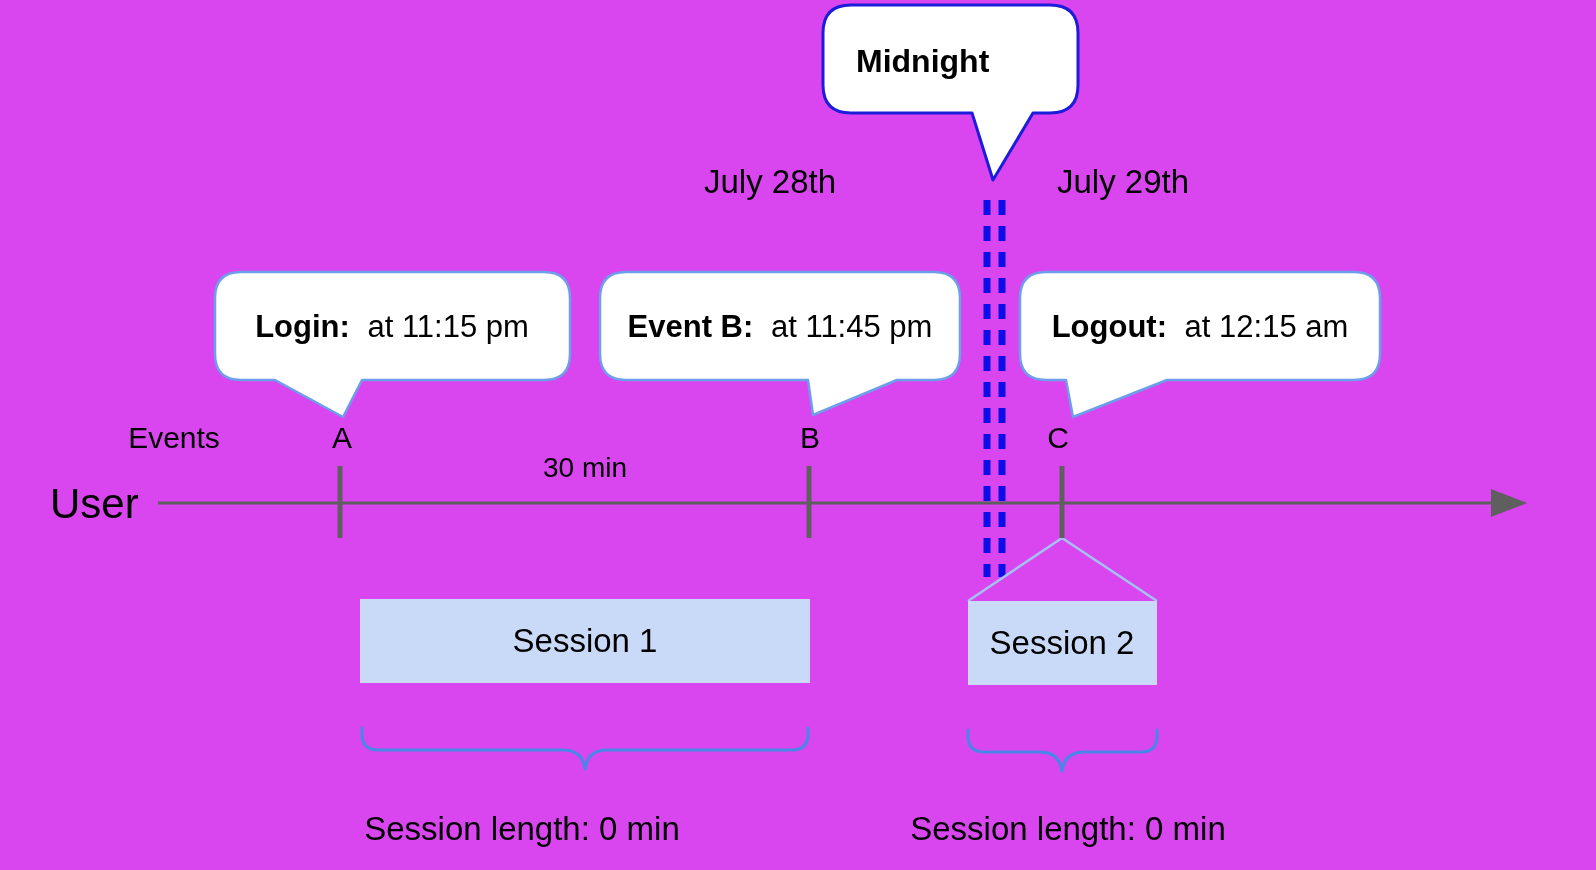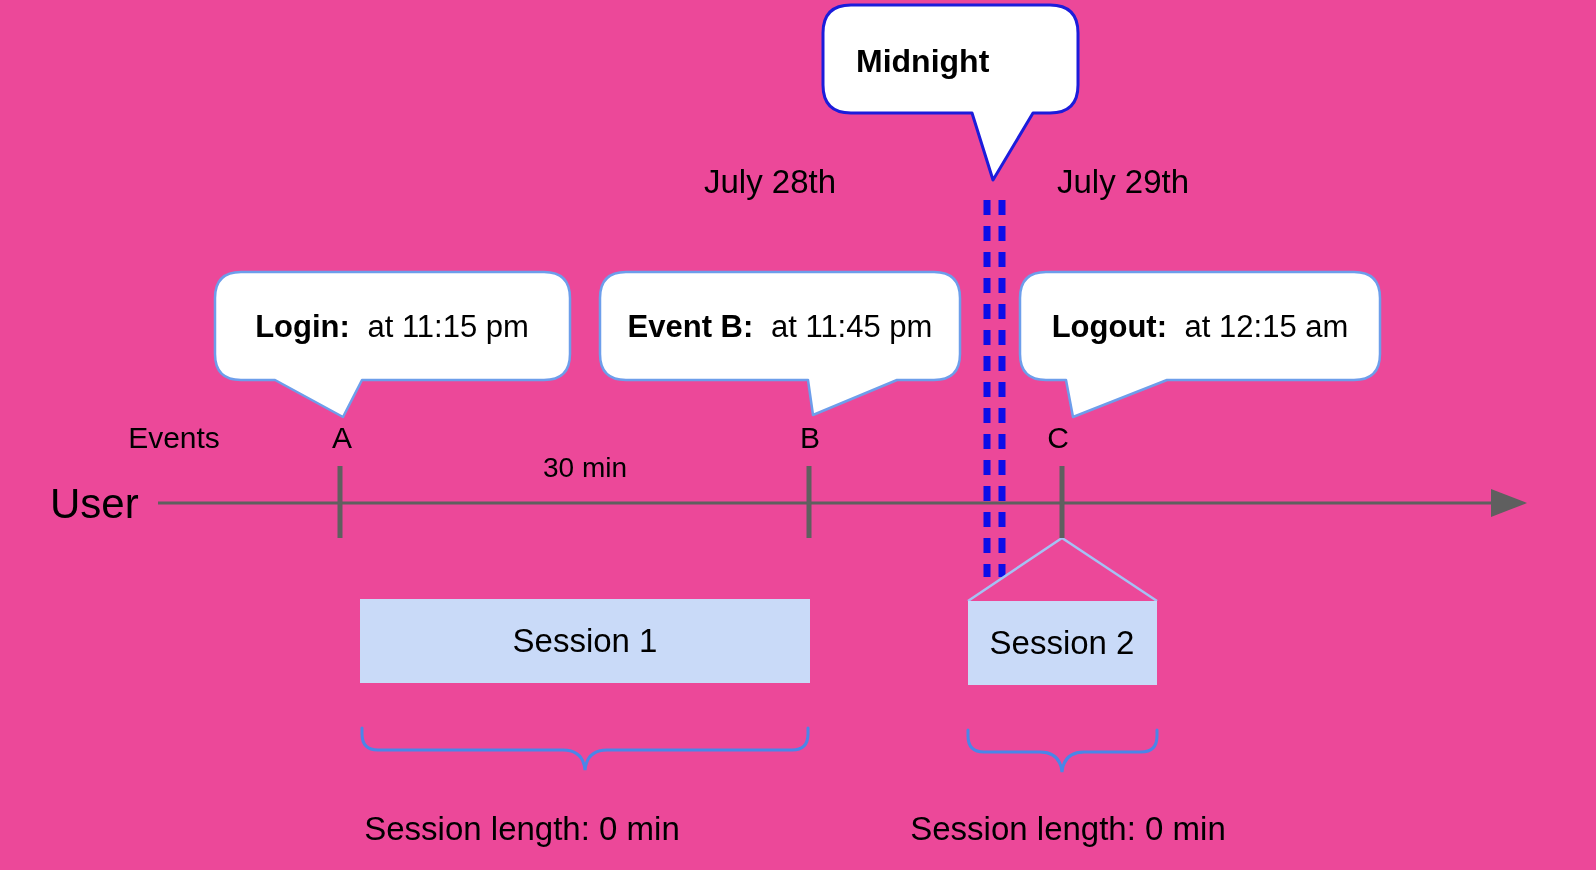--- a/index.html
+++ b/index.html
@@ -1,16 +1,16 @@
 <!DOCTYPE html>
 <html style="--timeline_gray: #5f5f5f; --event_bubble_border: #6d9eeb; --midnight_bubble_border: #1c1cdb; --midnight_dash: #0d0de8; --session_fill: #c9daf8; --funnel_line: #a4c2f4; --brace_blue: #4a86e8; --text_black: #000000;"><head>
 <meta charset="utf-8">
 <style>
   html,body{margin:0;padding:0;background:#ffffff;}
-  #canvas{position:relative;width:1596px;height:870px;background:#ec4899;overflow:hidden;
+  #canvas{position:relative;width:1596px;height:870px;background:#d946ef;overflow:hidden;
           font-family:"Liberation Sans", sans-serif;}
   svg{position:absolute;left:0;top:0;}
   text{font-family:"Liberation Sans", sans-serif;fill:var(--text_black);}
   .bold{font-weight:700;}
   .timeline-line{stroke:var(--timeline_gray);stroke-width:3;fill:none;}
   .arrowhead{fill:var(--timeline_gray);stroke:none;}
   .tick{stroke:var(--timeline_gray);stroke-width:5;fill:none;}
   .dash-line{stroke:var(--midnight_dash);stroke-width:7;fill:none;stroke-dasharray:15 11;}
   .event-bubble{fill:#ffffff;stroke:var(--event_bubble_border);stroke-width:2.5;stroke-linejoin:round;}
   .midnight-bubble{fill:#ffffff;stroke:var(--midnight_bubble_border);stroke-width:3;stroke-linejoin:round;}

